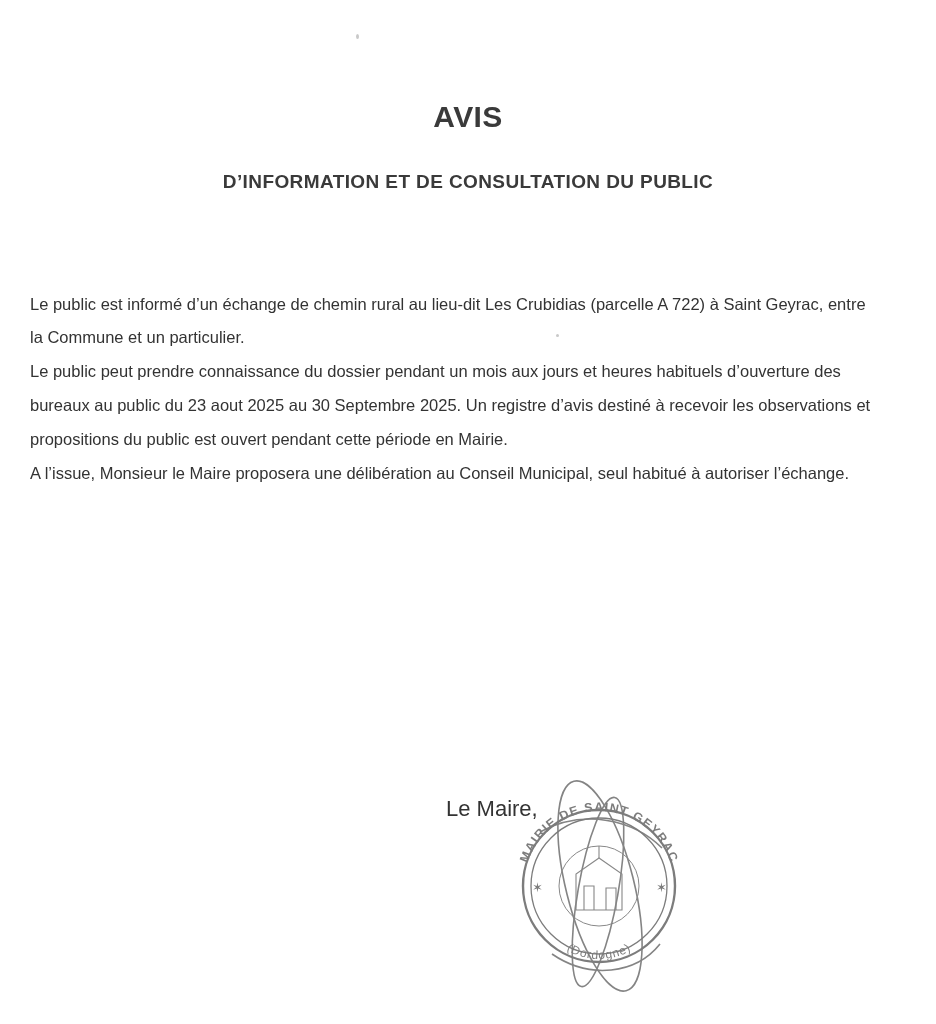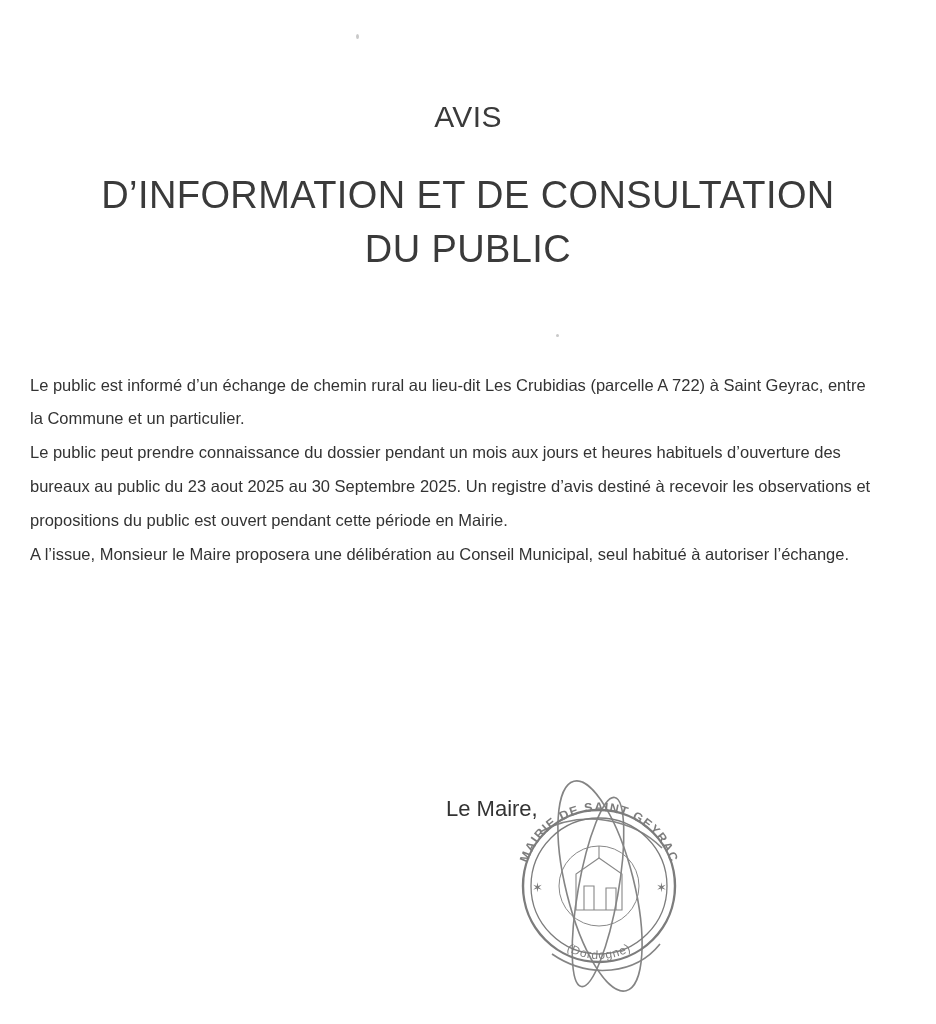--- a/index.html
+++ b/index.html
@@ -22,31 +22,31 @@
     height: 1024px;
     box-sizing: border-box;
   }
 
   
   .title-block {
     text-align: center;
     padding-top: 96px;
   }
   .title-line {
-    font-weight: normal;
+    font-weight: bold;
     color: #3a3a3a;
     letter-spacing: 0.4px;
     line-height: 1.42;
   }
   .title-line-1 {
     font-size: 30px;
     margin-bottom: 30px;
   }
   .title-line-2 {
-    font-size: 38px;
+    font-size: 19px;
     padding: 0 70px;
   }
 
   
   .body-block {
     margin-top: 92px;
     padding: 0 60px 0 30px;
     font-size: 16.5px;
     line-height: 2.05;
     color: #333333;

